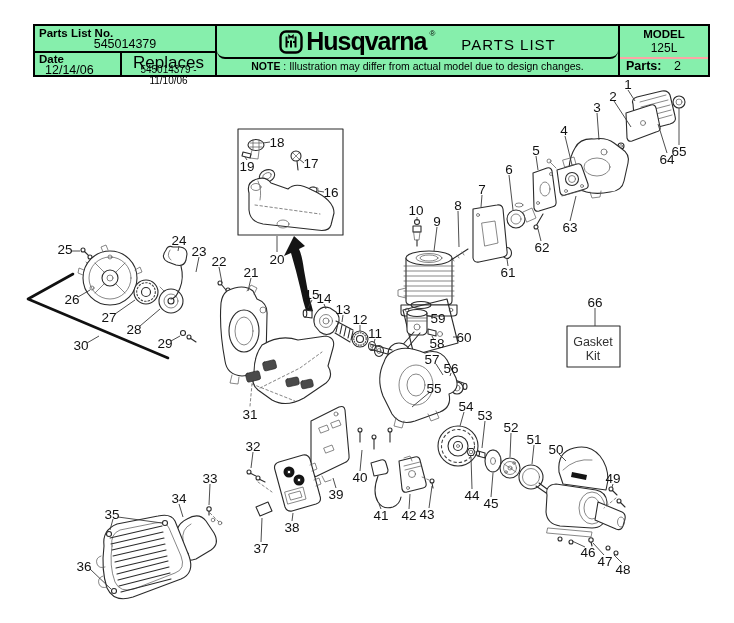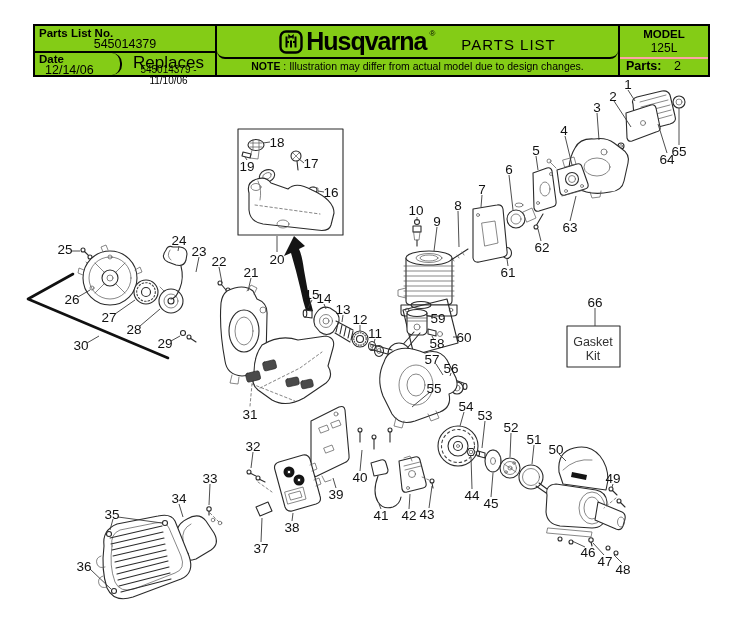--- a/index.html
+++ b/index.html
@@ -2,29 +2,29 @@
 <html><head>
 <meta charset="utf-8">
 <title>Parts List</title>
 <style>
   html,body{margin:0;padding:0;background:#fff;}
   .page{position:relative;width:734px;height:623px;background:#fff;overflow:hidden;
         font-family:"Liberation Sans",sans-serif;color:#000;}
   .diagram-svg{position:absolute;left:0;top:0;width:734px;height:623px;}
 
   
-  .hdr{position:absolute;left:33px;top:24px;width:673px;height:49px;border:2px solid #000;background:#84cc16;}
+  .hdr{position:absolute;left:33px;top:24px;width:673px;height:49px;border:2px solid #000;background:#86efac;}
   .hdr-left{position:absolute;left:0;top:0;width:180px;height:100%;border-right:2px solid #000;}
   .hdr-center{position:absolute;left:182px;top:0;width:401px;height:100%;border-right:2px solid #000;}
   .hdr-right{position:absolute;left:585px;top:0;width:88px;height:100%;}
   .pln-row{position:absolute;left:0;top:0;width:100%;height:25px;border-bottom:2px solid #000;}
   .pln-label{position:absolute;left:4px;top:1px;font-size:11.5px;font-weight:bold;}
   .pln-value{position:absolute;left:0;top:11px;width:100%;text-align:center;font-size:12.5px;}
   .date-row{position:absolute;left:0;top:27px;width:100%;height:22px;}
-  .date-cell{position:absolute;left:0;top:0;width:85px;height:100%;border-right:2px solid #000;border-radius:10px;}
+  .date-cell{position:absolute;left:0;top:0;width:85px;height:100%;border-right:2px solid #000;}
   .repl-cell{position:absolute;left:87px;top:0;right:0;height:100%;}
   .date-label{position:absolute;left:4px;top:0;font-size:11.5px;font-weight:bold;}
   .date-value{position:absolute;left:10px;top:10px;font-size:12.5px;}
   .repl-label{position:absolute;left:0;top:0;width:100%;text-align:center;font-size:17px;font-weight:normal;}
   .repl-value{position:absolute;left:0;top:11px;width:100%;text-align:center;font-size:10px;}
   .brand-row{position:absolute;left:0;top:0;width:100%;height:31px;border-bottom:2px solid #000;
              display:flex;align-items:center;justify-content:center;border-radius:8px;}
   .brand-logo{width:24px;height:24px;margin-right:3px;}
   .brand-word{font-size:25px;font-weight:bold;letter-spacing:-1px;line-height:1;}
   .brand-reg{font-size:8px;vertical-align:top;position:relative;top:-8px;margin:0 6px 0 3px;}

